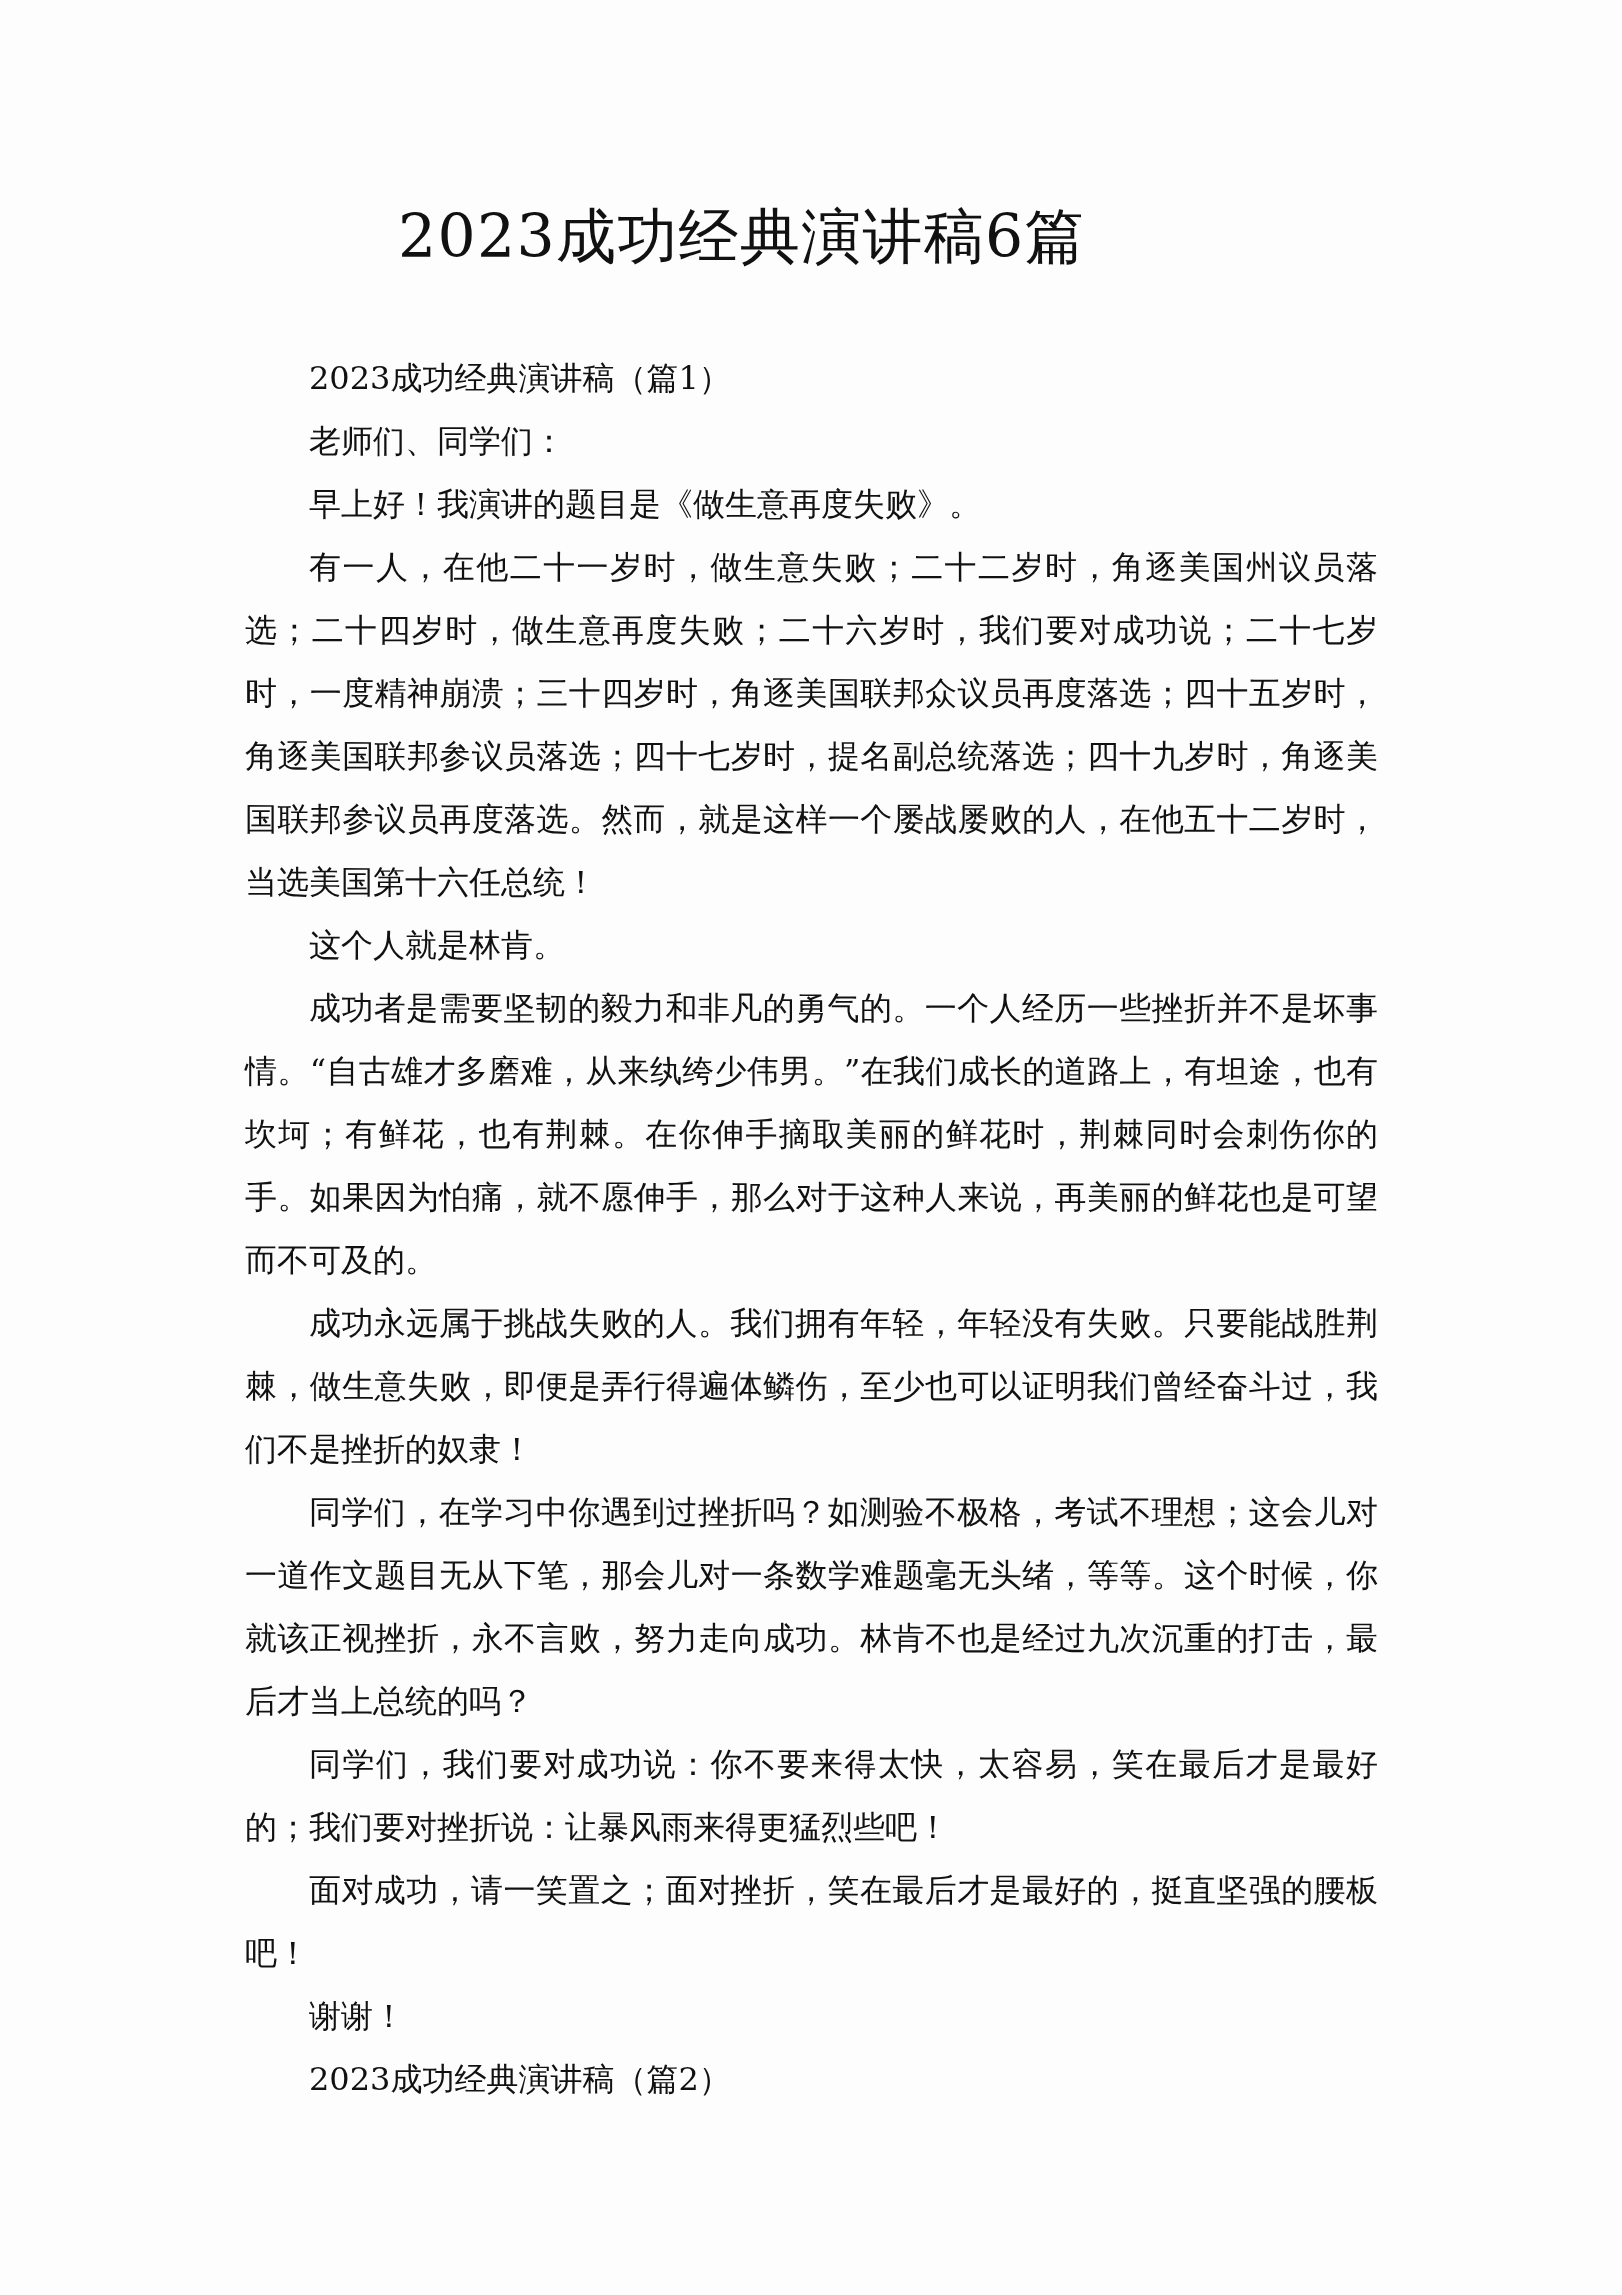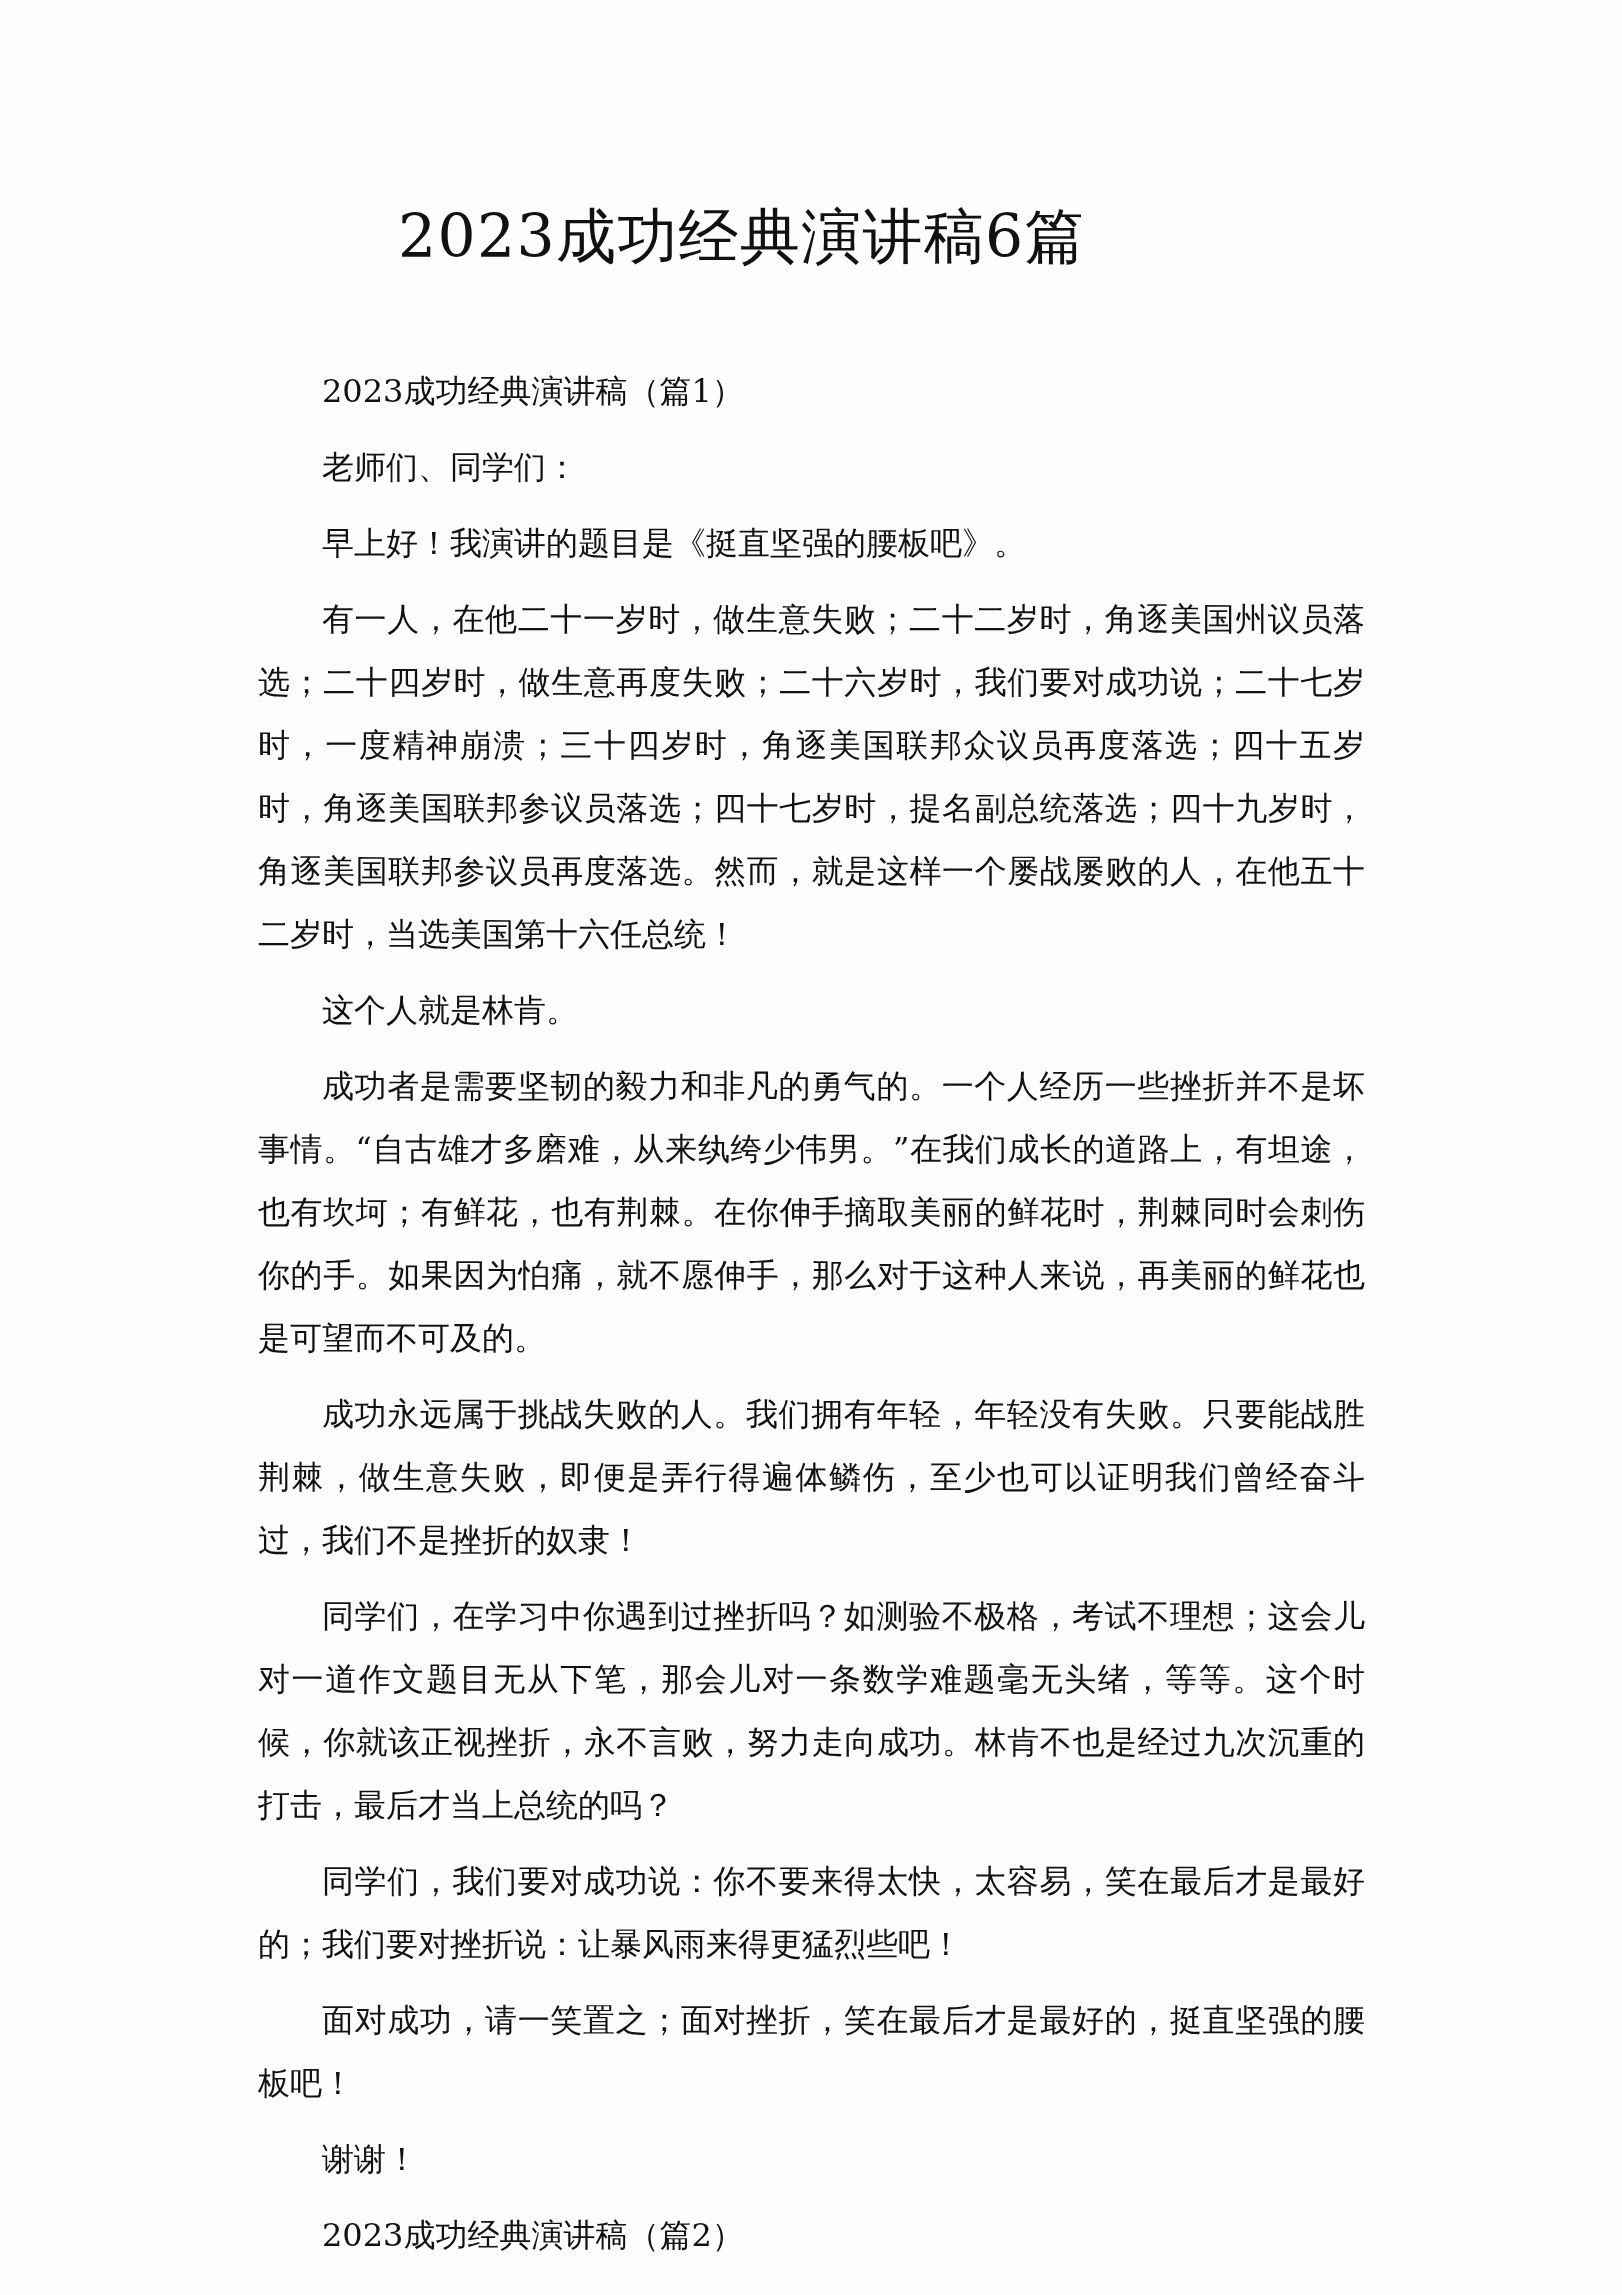--- a/index.html
+++ b/index.html
@@ -30,33 +30,33 @@
     .content {
       position: absolute;
       top: 347px;
       left: 245px;
       width: 1133px;
       font-size: 32px;
       line-height: 63px;
       text-align: justify;
     }
     .para {
-      margin: 13px;
+      margin: 0;
       text-indent: 2em;
     }
   </style>
 </head>
 <body>
 
 <h1 class="page-title">2023成功经典演讲稿6篇</h1>
 
 <div class="content">
   <p class="para">2023成功经典演讲稿（篇1）</p>
   <p class="para">老师们、同学们：</p>
-  <p class="para">早上好！我演讲的题目是《挺直坚强的腰板吧》。</p>
+  <p class="para">早上好！我演讲的题目是《做生意再度失败》。</p>
   <p class="para">有一人，在他二十一岁时，做生意失败；二十二岁时，角逐美国州议员落选；二十四岁时，做生意再度失败；二十六岁时，我们要对成功说；二十七岁时，一度精神崩溃；三十四岁时，角逐美国联邦众议员再度落选；四十五岁时，角逐美国联邦参议员落选；四十七岁时，提名副总统落选；四十九岁时，角逐美国联邦参议员再度落选。然而，就是这样一个屡战屡败的人，在他五十二岁时，当选美国第十六任总统！</p>
   <p class="para">这个人就是林肯。</p>
   <p class="para">成功者是需要坚韧的毅力和非凡的勇气的。一个人经历一些挫折并不是坏事情。“自古雄才多磨难，从来纨绔少伟男。”在我们成长的道路上，有坦途，也有坎坷；有鲜花，也有荆棘。在你伸手摘取美丽的鲜花时，荆棘同时会刺伤你的手。如果因为怕痛，就不愿伸手，那么对于这种人来说，再美丽的鲜花也是可望而不可及的。</p>
   <p class="para">成功永远属于挑战失败的人。我们拥有年轻，年轻没有失败。只要能战胜荆棘，做生意失败，即便是弄行得遍体鳞伤，至少也可以证明我们曾经奋斗过，我们不是挫折的奴隶！</p>
   <p class="para">同学们，在学习中你遇到过挫折吗？如测验不极格，考试不理想；这会儿对一道作文题目无从下笔，那会儿对一条数学难题毫无头绪，等等。这个时候，你就该正视挫折，永不言败，努力走向成功。林肯不也是经过九次沉重的打击，最后才当上总统的吗？</p>
   <p class="para">同学们，我们要对成功说：你不要来得太快，太容易，笑在最后才是最好的；我们要对挫折说：让暴风雨来得更猛烈些吧！</p>
   <p class="para">面对成功，请一笑置之；面对挫折，笑在最后才是最好的，挺直坚强的腰板吧！</p>
   <p class="para">谢谢！</p>
   <p class="para">2023成功经典演讲稿（篇2）</p>
 </div>

